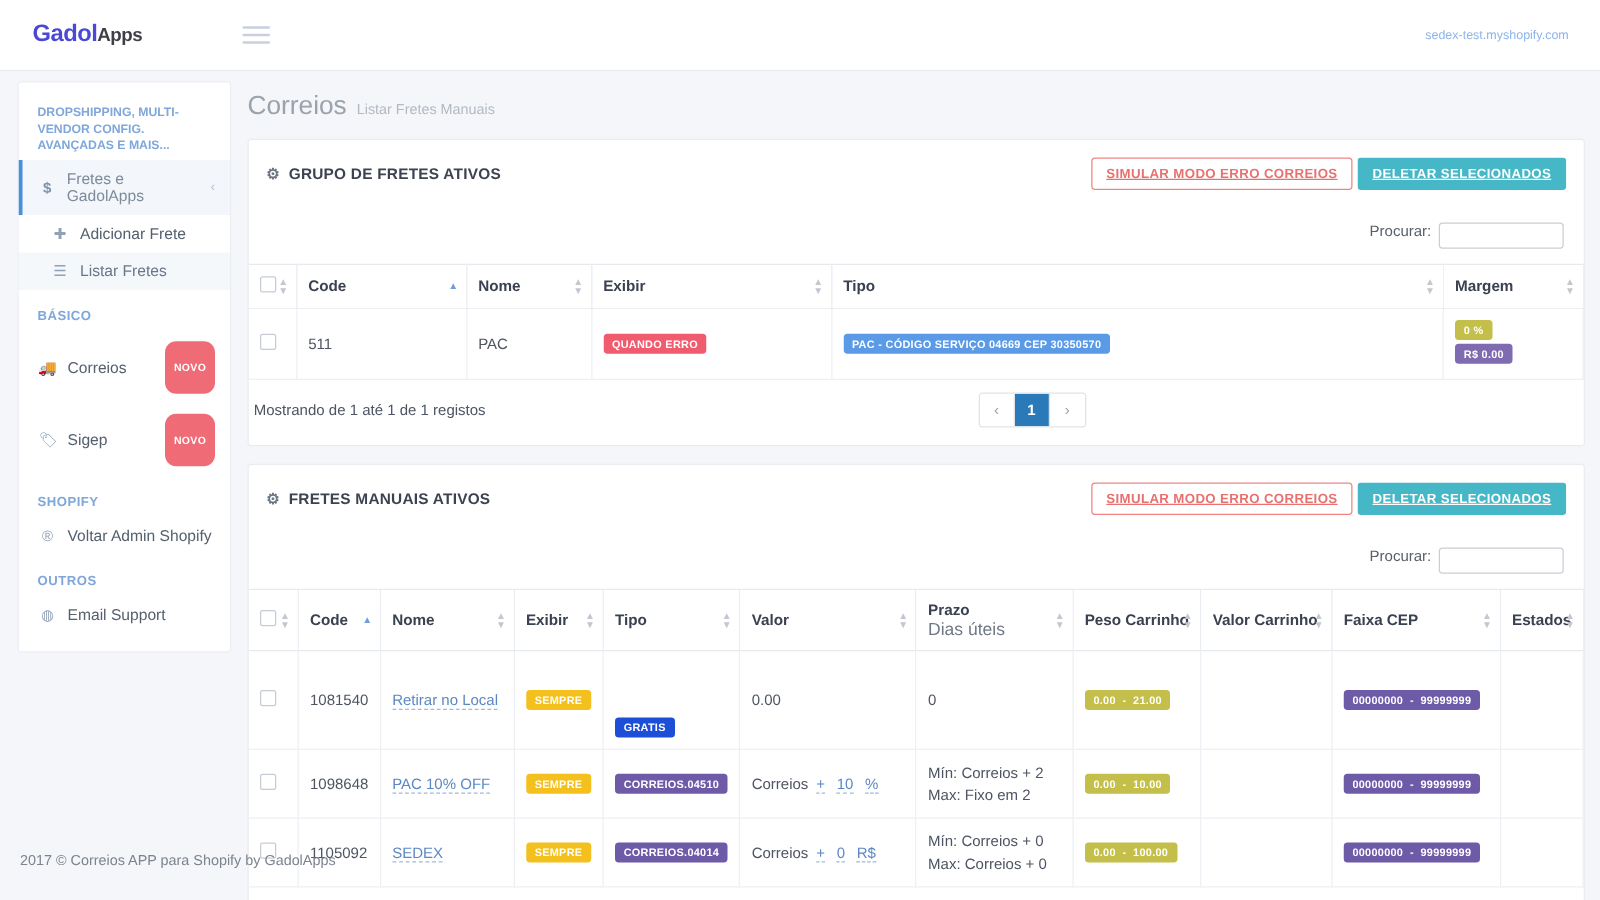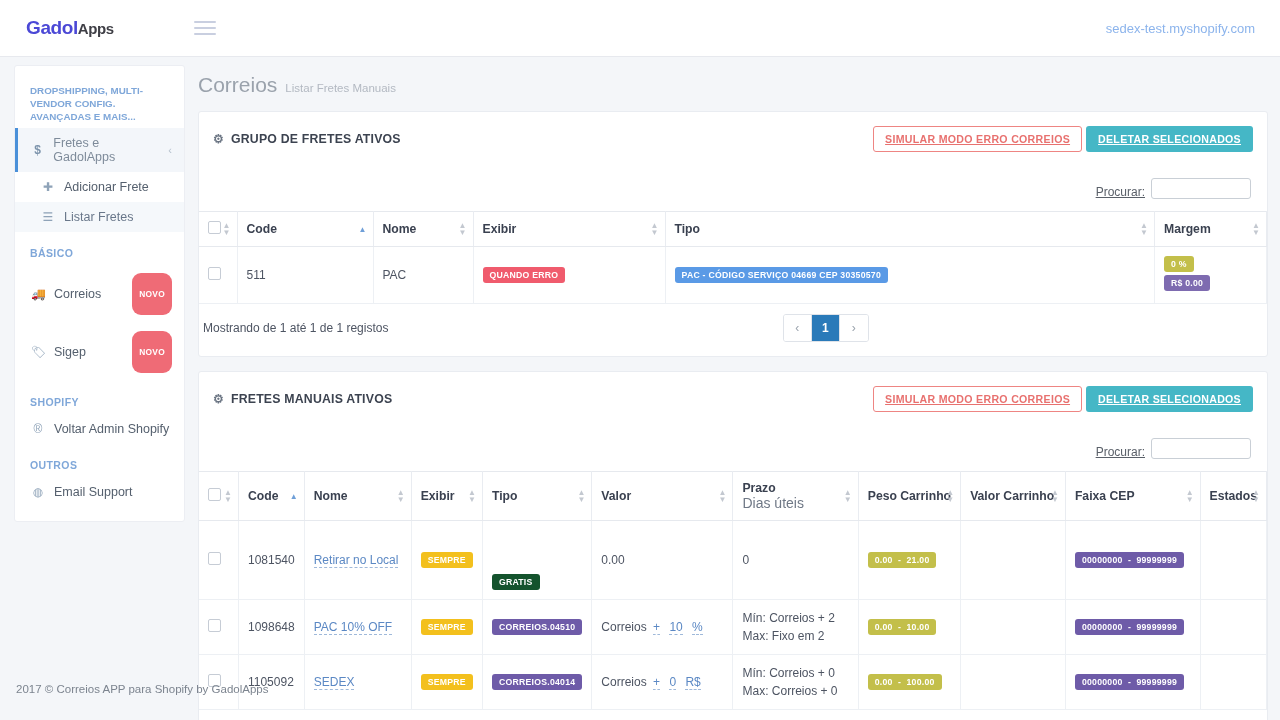--- a/index.html
+++ b/index.html
@@ -22,21 +22,21 @@
   .brand { margin-left: 26px; font-size: 19px; letter-spacing: -0.4px; }
   .brand .b1 { color: #4b48d6; font-weight: bold; }
   .brand .b2 { color: #3f3f46; font-weight: 600; font-size: 15px; }
   .hamburger {
     margin-left: 80px; width: 22px; cursor: pointer;
     display: flex; flex-direction: column; gap: 4px;
   }
   .hamburger span { display: block; height: 2px; background: #c9cfe0; border-radius: 2px; }
   .shopdomain {
     margin-left: auto; margin-right: 25px;
-    color: #8cb4ec; font-size: 13px;
+    color: #8cb4ec; font-size: 10px;
   }
 
   
   .sidebar {
     position: absolute; top: 65px; left: 14px; width: 171px;
     background: #ffffff; border: 1px solid #eceef3; border-radius: 3px;
     padding-bottom: 14px;
   }
   .side-section {
     color: #7fa7d9; font-size: 10.5px; font-weight: bold;
@@ -89,22 +89,22 @@
   .card-actions { margin-left: auto; display: flex; gap: 4px; }
   .btn {
     font-size: 10.6px; font-weight: bold; letter-spacing: .3px;
     padding: 6px 11px; border-radius: 3px; cursor: pointer;
     border: 1px solid transparent; white-space: nowrap; text-decoration: underline;
   }
   .btn-outline-red { color: #e8716f; border-color: #ee8583; background: #fff; }
   .btn-teal { color: #ffffff; background: #45b7c6; }
 
   .search-row {
-    display: flex; justify-content: flex-end; align-items: flex-end;
-    gap: 6px; padding: 16px 16px 12px 16px; font-size: 12px; color: #5a6069; text-decoration: underline;
+    display: flex; justify-content: flex-end; align-items: flex-start;
+    gap: 6px; padding: 16px 16px 12px 16px; font-size: 12px; color: #5a6069;
   }
   .search-input {
     width: 100px; height: 21px; border: 1px solid #c9cfd6; border-radius: 3px;
     background: #fff; outline: none; font-family: inherit; font-size: 12px;
     padding: 0 5px;
   }
 
   table { width: 100%; border-collapse: collapse; }
   thead th {
     text-align: left; font-size: 12.2px; font-weight: bold; color: #3a4150;
@@ -132,21 +132,21 @@
 
   .tag {
     display: inline-block; color: #fff; font-size: 8.7px; font-weight: bold;
     letter-spacing: .25px; padding: 3px 7px; border-radius: 3px; white-space: nowrap;
   }
   .tag-red { background: #f05b6d; }
   .tag-blue { background: #5a9ae6; }
   .tag-yellow { background: #c3bf4a; }
   .tag-purple { background: #7e6bb0; }
   .tag-amber { background: #f3c01d; }
-  .tag-cyan { background: #14532d; margin-top: 44px; }
+  .tag-cyan { background: #1d4ed8; margin-top: 44px; }
   .tag-violet { background: #6e5ba8; }
   .stack .tag { display: block; margin-bottom: 3px; width: fit-content; }
 
   .lnk { color: #5b88c4; text-decoration: none; border-bottom: 1px dashed #9fb9da; cursor: pointer; }
   .vsep { color: #4d5462; }
   .vval { color: #5b88c4; border-bottom: 1px dashed #9fb9da; cursor: pointer; margin: 0 3px; }
   .prazo-line { line-height: 1.5; white-space: nowrap; }
 
   .tfoot {
     display: flex; align-items: center; padding: 10px 4px 4px 4px;

